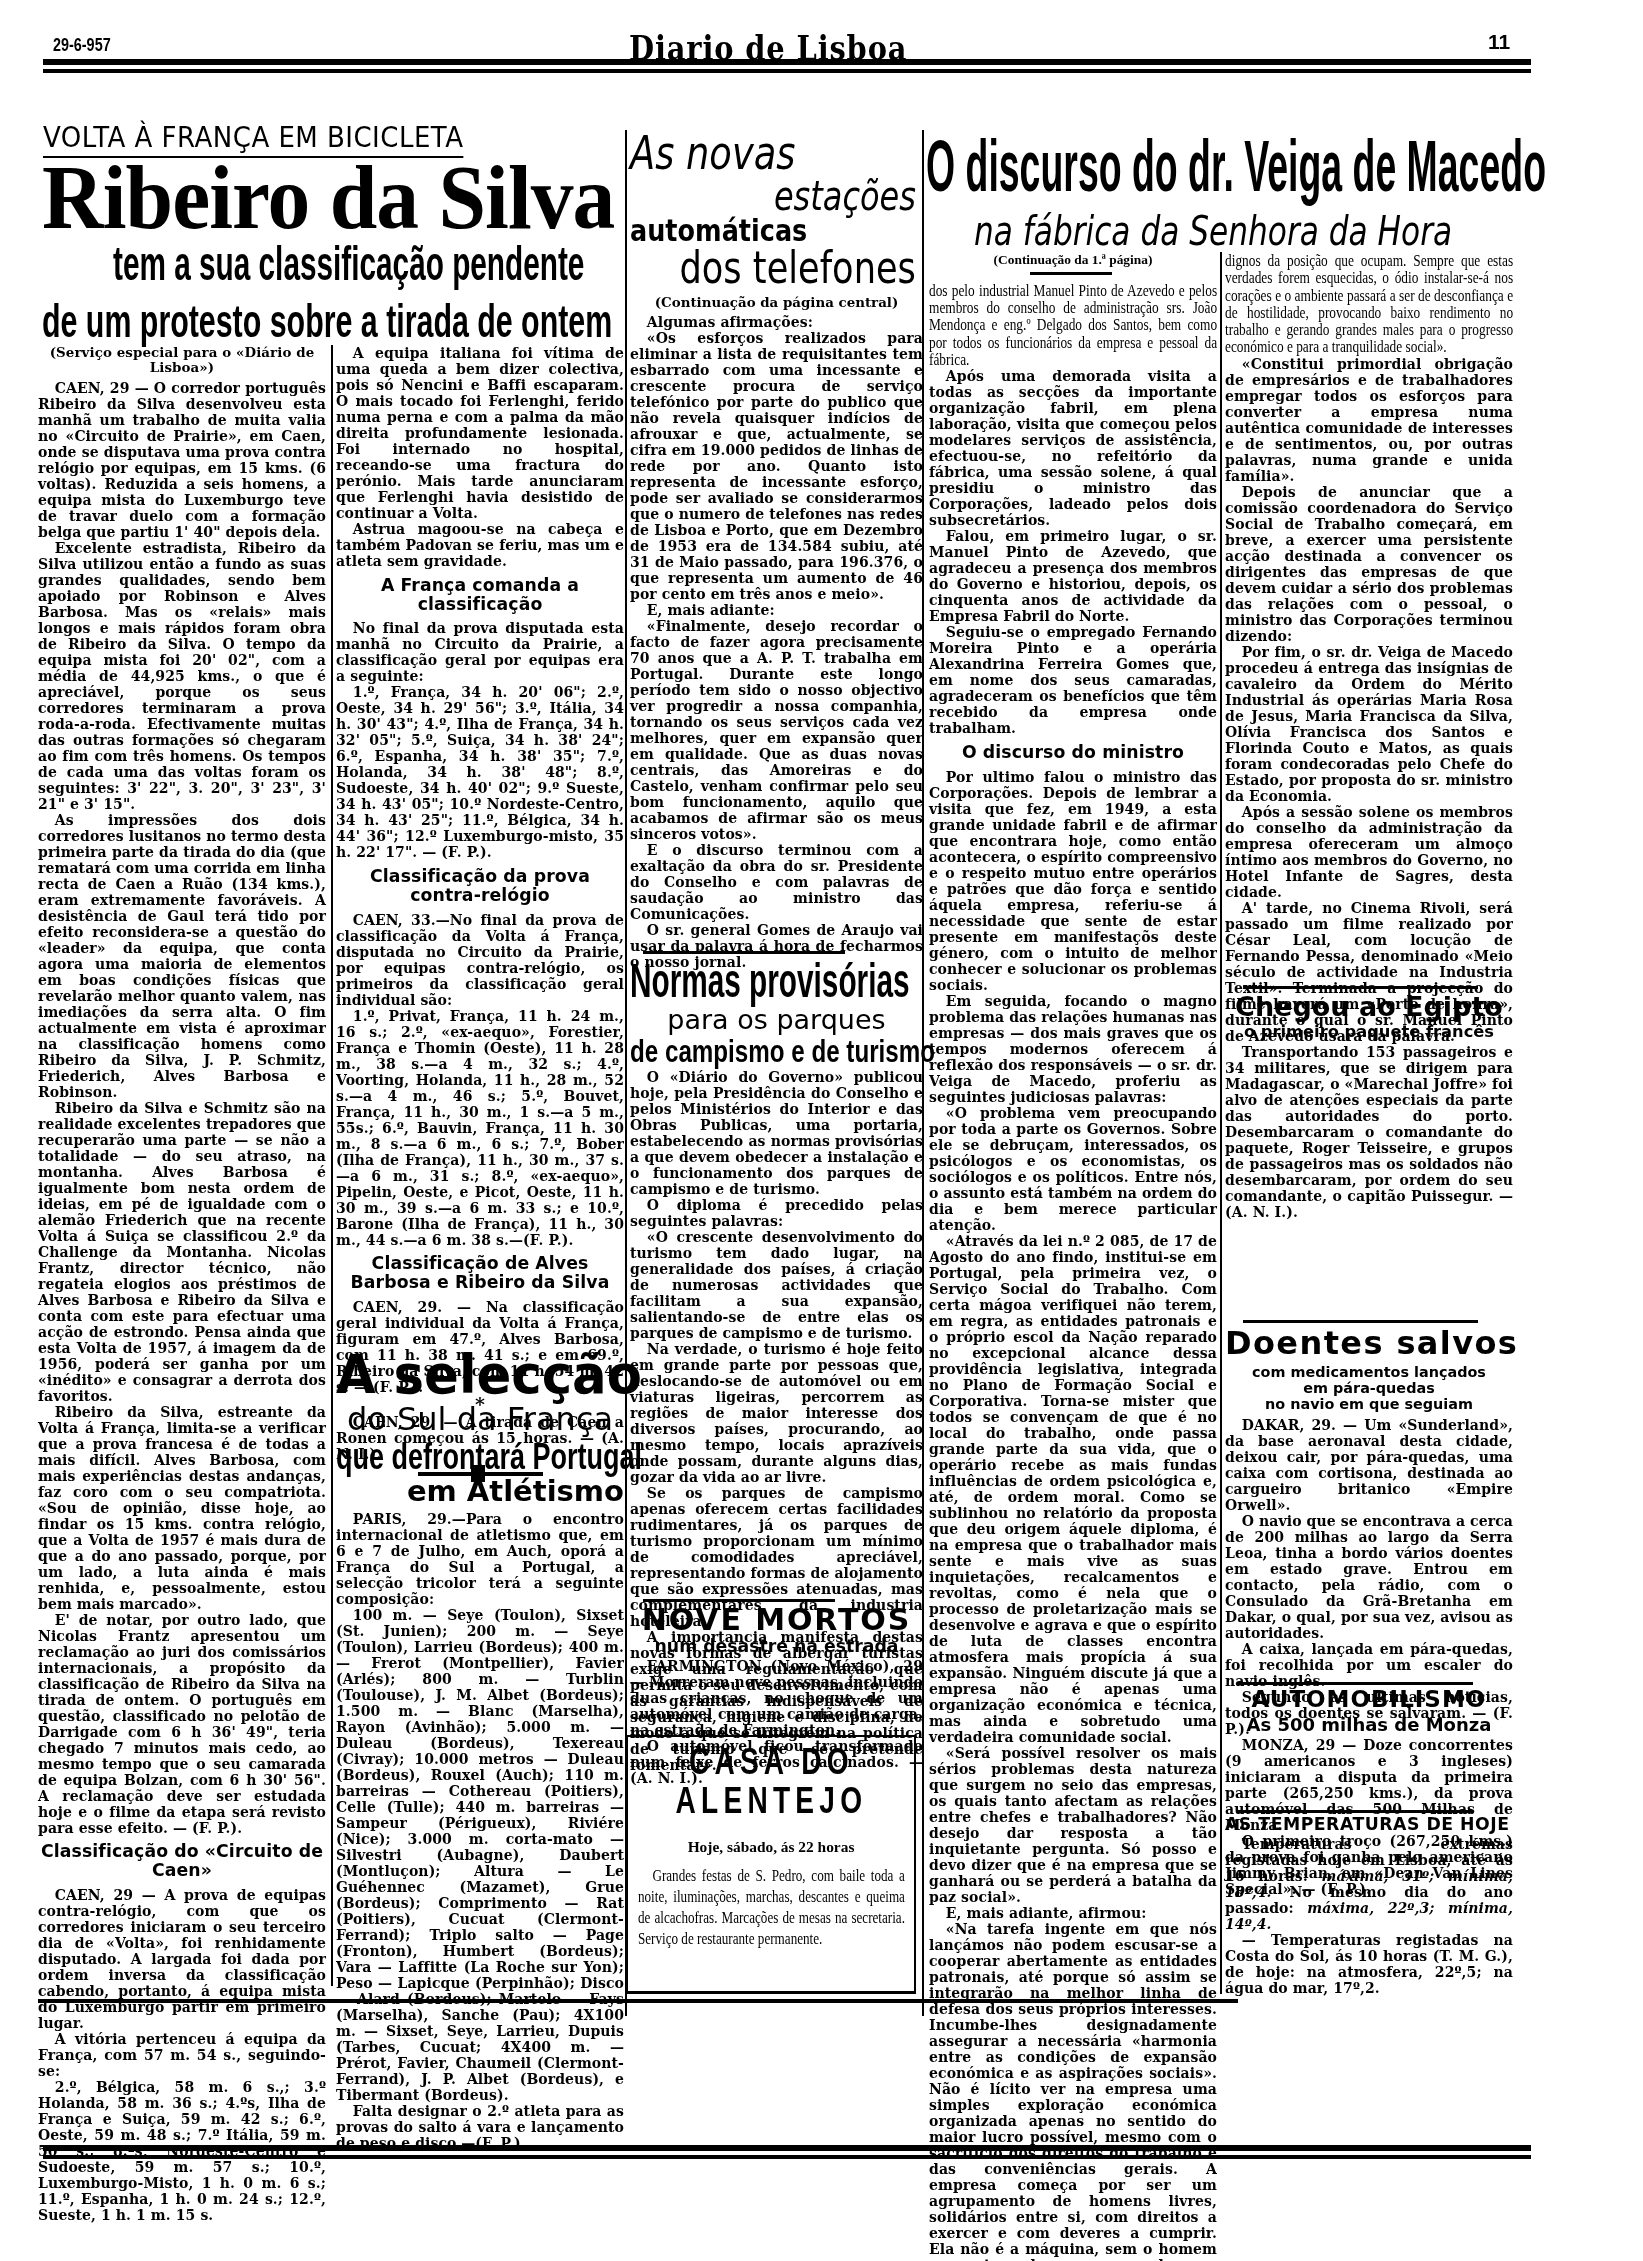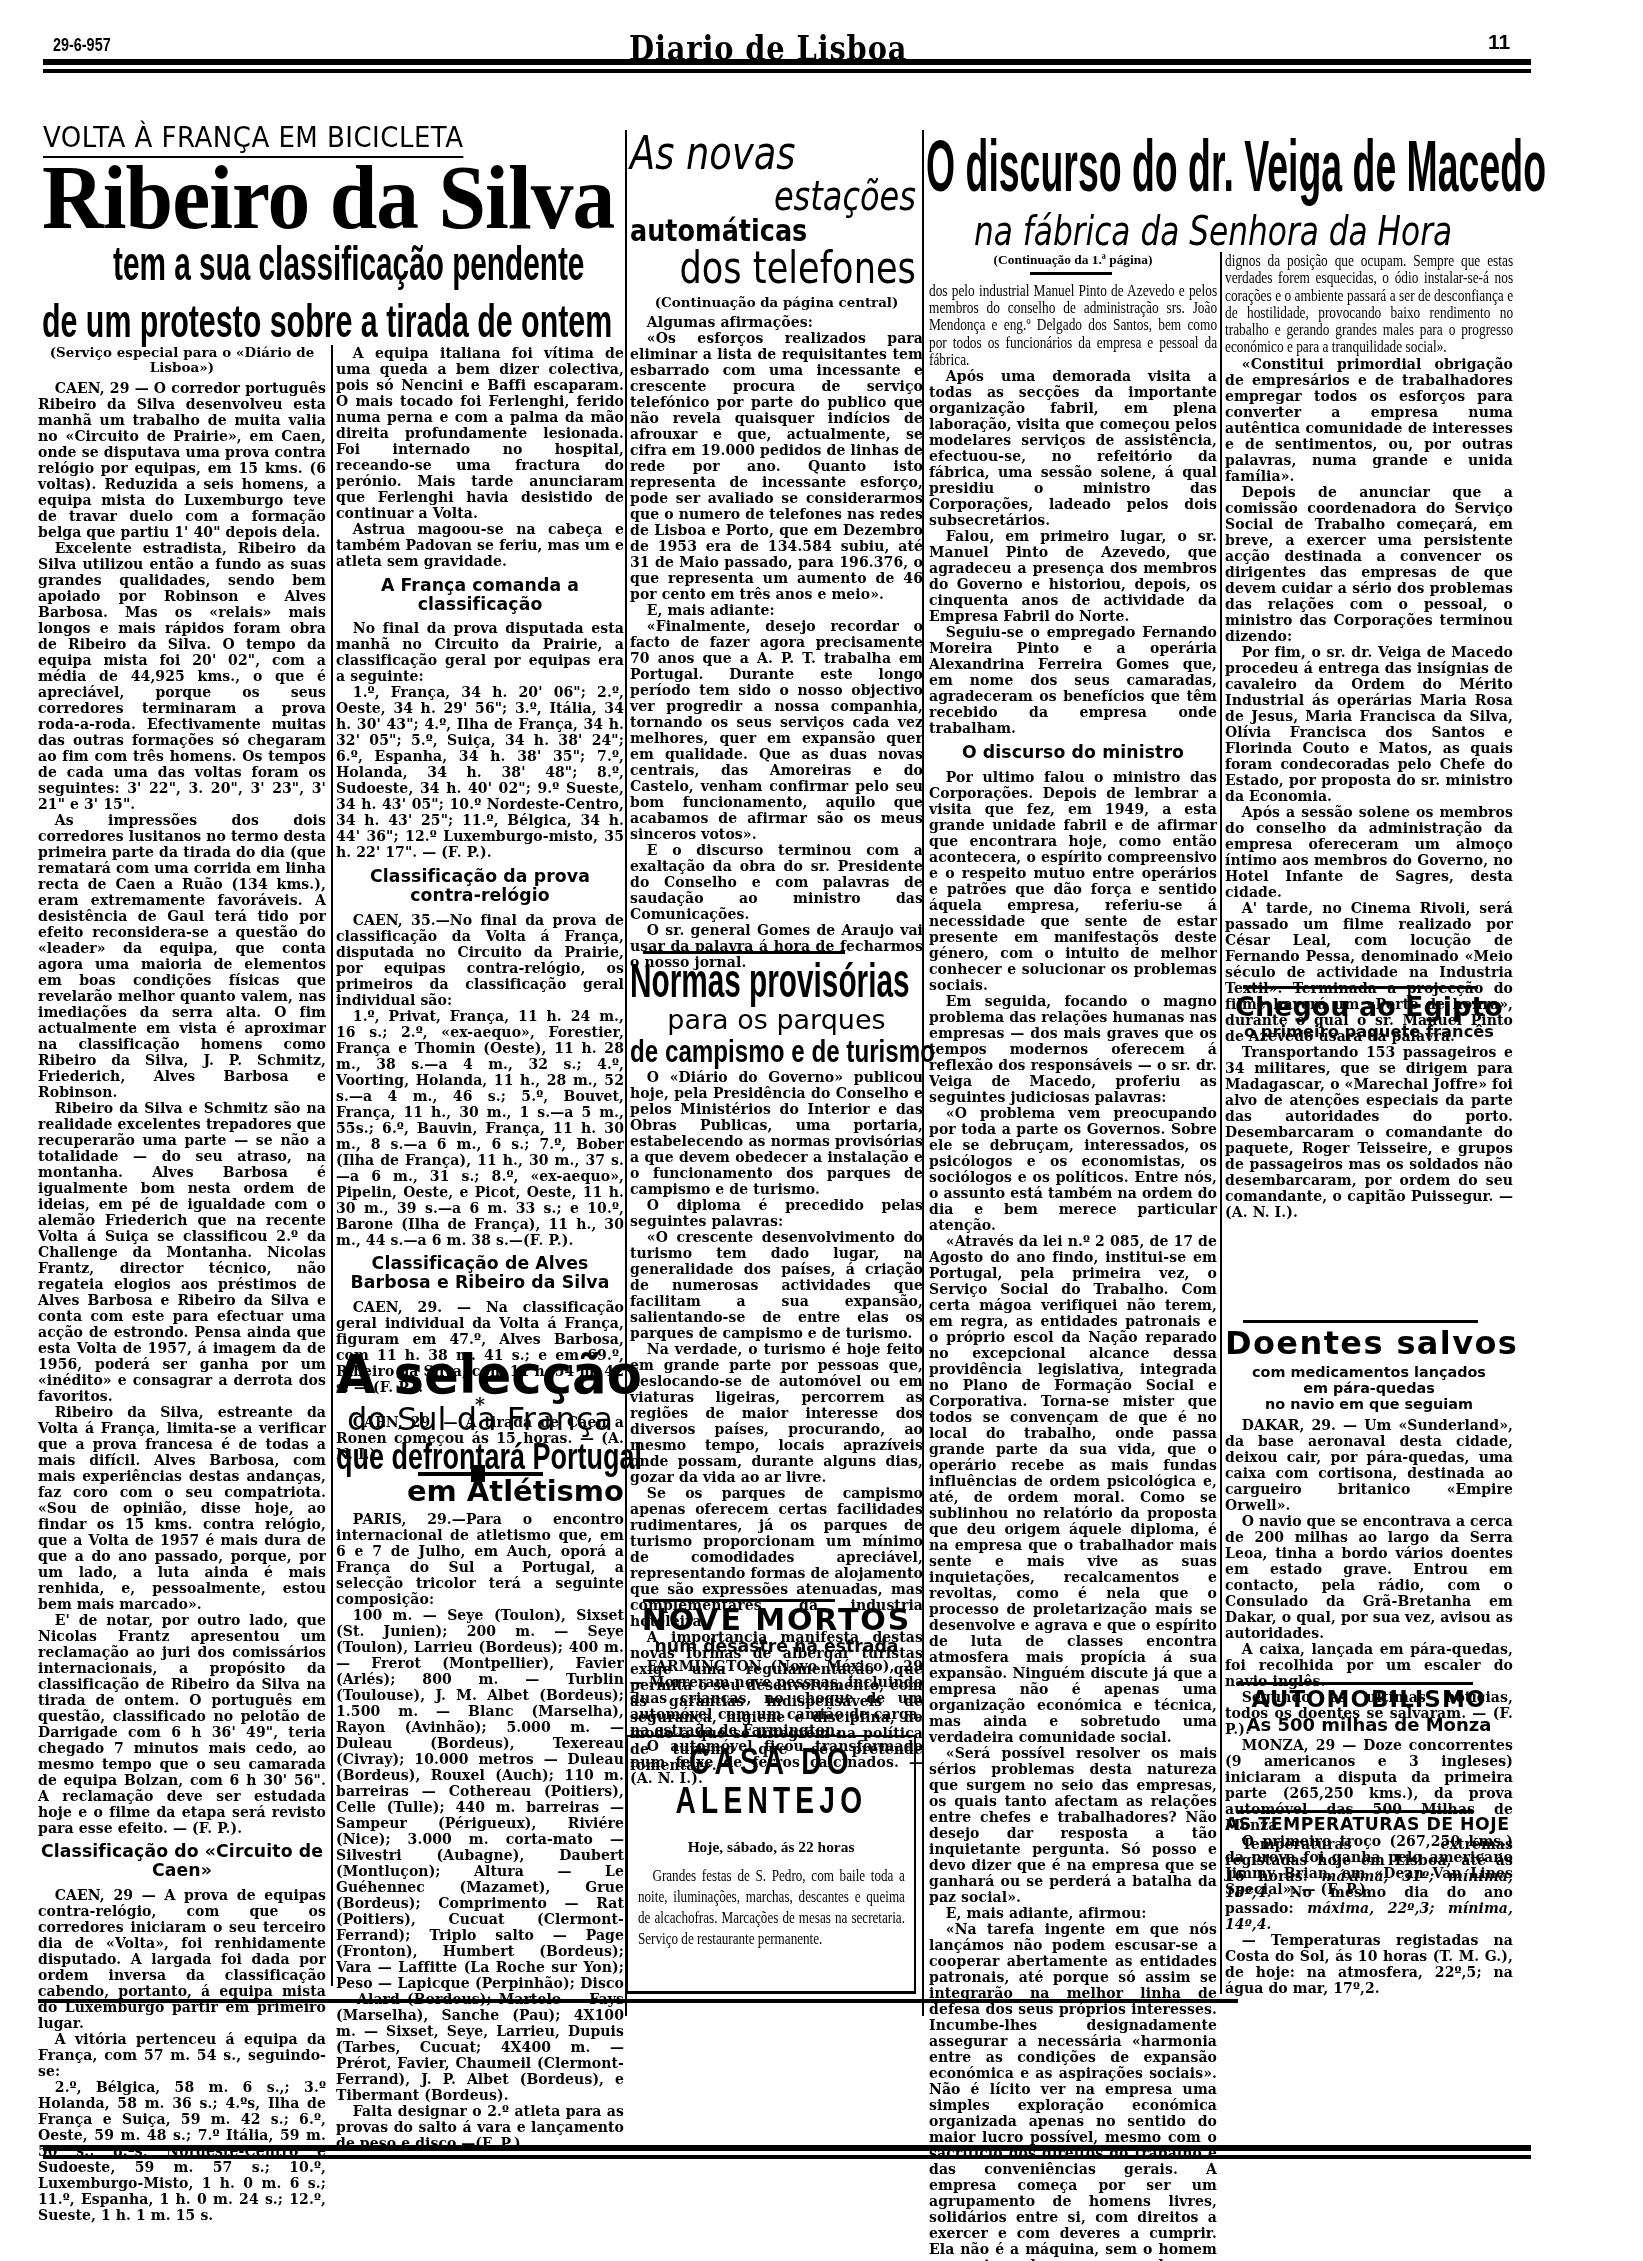--- a/index.html
+++ b/index.html
@@ -65,21 +65,21 @@
 
   <div class="vline" style="left:331px;top:345px;height:1641px;"></div>
 
   <div class="col body" style="left:336px;top:345px;width:288px;">
     <p>A equipa italiana foi vítima de uma queda a bem dizer colectiva, pois só Nencini e Baffi escaparam. O mais tocado foi Ferlenghi, ferido numa perna e com a palma da mão direita profundamente lesionada. Foi internado no hospital, receando-se uma fractura do perónio. Mais tarde anunciaram que Ferlenghi havia desistido de continuar a Volta.</p>
     <p>Astrua magoou-se na cabeça e também Padovan se feriu, mas um e atleta sem gravidade.</p>
     <div class="sub-h">A França comanda a classificação</div>
     <p>No final da prova disputada esta manhã no Circuito da Prairie, a classificação geral por equipas era a seguinte:</p>
     <p>1.º, França, 34 h. 20' 06"; 2.º, Oeste, 34 h. 29' 56"; 3.º, Itália, 34 h. 30' 43"; 4.º, Ilha de França, 34 h. 32' 05"; 5.º, Suiça, 34 h. 38' 24"; 6.º, Espanha, 34 h. 38' 35"; 7.º, Holanda, 34 h. 38' 48"; 8.º, Sudoeste, 34 h. 40' 02"; 9.º Sueste, 34 h. 43' 05"; 10.º Nordeste-Centro, 34 h. 43' 25"; 11.º, Bélgica, 34 h. 44' 36"; 12.º Luxemburgo-misto, 35 h. 22' 17". — (F. P.).</p>
     <div class="sub-h">Classificação da prova contra-relógio</div>
-    <p>CAEN, 35.—No final da prova de classificação da Volta á França, disputada no Circuito da Prairie, por equipas contra-relógio, os primeiros da classificação geral individual são:</p>
+    <p>CAEN, 33.—No final da prova de classificação da Volta á França, disputada no Circuito da Prairie, por equipas contra-relógio, os primeiros da classificação geral individual são:</p>
     <p>1.º, Privat, França, 11 h. 24 m., 16 s.; 2.º, «ex-aequo», Forestier, França e Thomin (Oeste), 11 h. 28 m., 38 s.—a 4 m., 32 s.; 4.º, Voorting, Holanda, 11 h., 28 m., 52 s.—a 4 m., 46 s.; 5.º, Bouvet, França, 11 h., 30 m., 1 s.—a 5 m., 55s.; 6.º, Bauvin, França, 11 h. 30 m., 8 s.—a 6 m., 6 s.; 7.º, Bober (Ilha de França), 11 h., 30 m., 37 s.—a 6 m., 31 s.; 8.º, «ex-aequo», Pipelin, Oeste, e Picot, Oeste, 11 h. 30 m., 39 s.—a 6 m. 33 s.; e 10.º, Barone (Ilha de França), 11 h., 30 m., 44 s.—a 6 m. 38 s.—(F. P.).</p>
     <div class="sub-h">Classificação de Alves Barbosa e Ribeiro da Silva</div>
     <p>CAEN, 29. — Na classificação geral individual da Volta á França, figuram em 47.º, Alves Barbosa, com 11 h. 38 m. 41 s.; e em 69.º, Ribeiro da Silva, com 11 h. 54 m. 42 s. — (F. P.).</p>
     <div class="star">*</div>
     <p>CAEN, 29. — A tirada de Caen a Ronen começou ás 15 horas. — (A. N. I.).</p>
     <span class="ornament"></span>
   </div>
 </section>
 
 <section class="col" style="left:336px;top:1348px;width:288px;">

